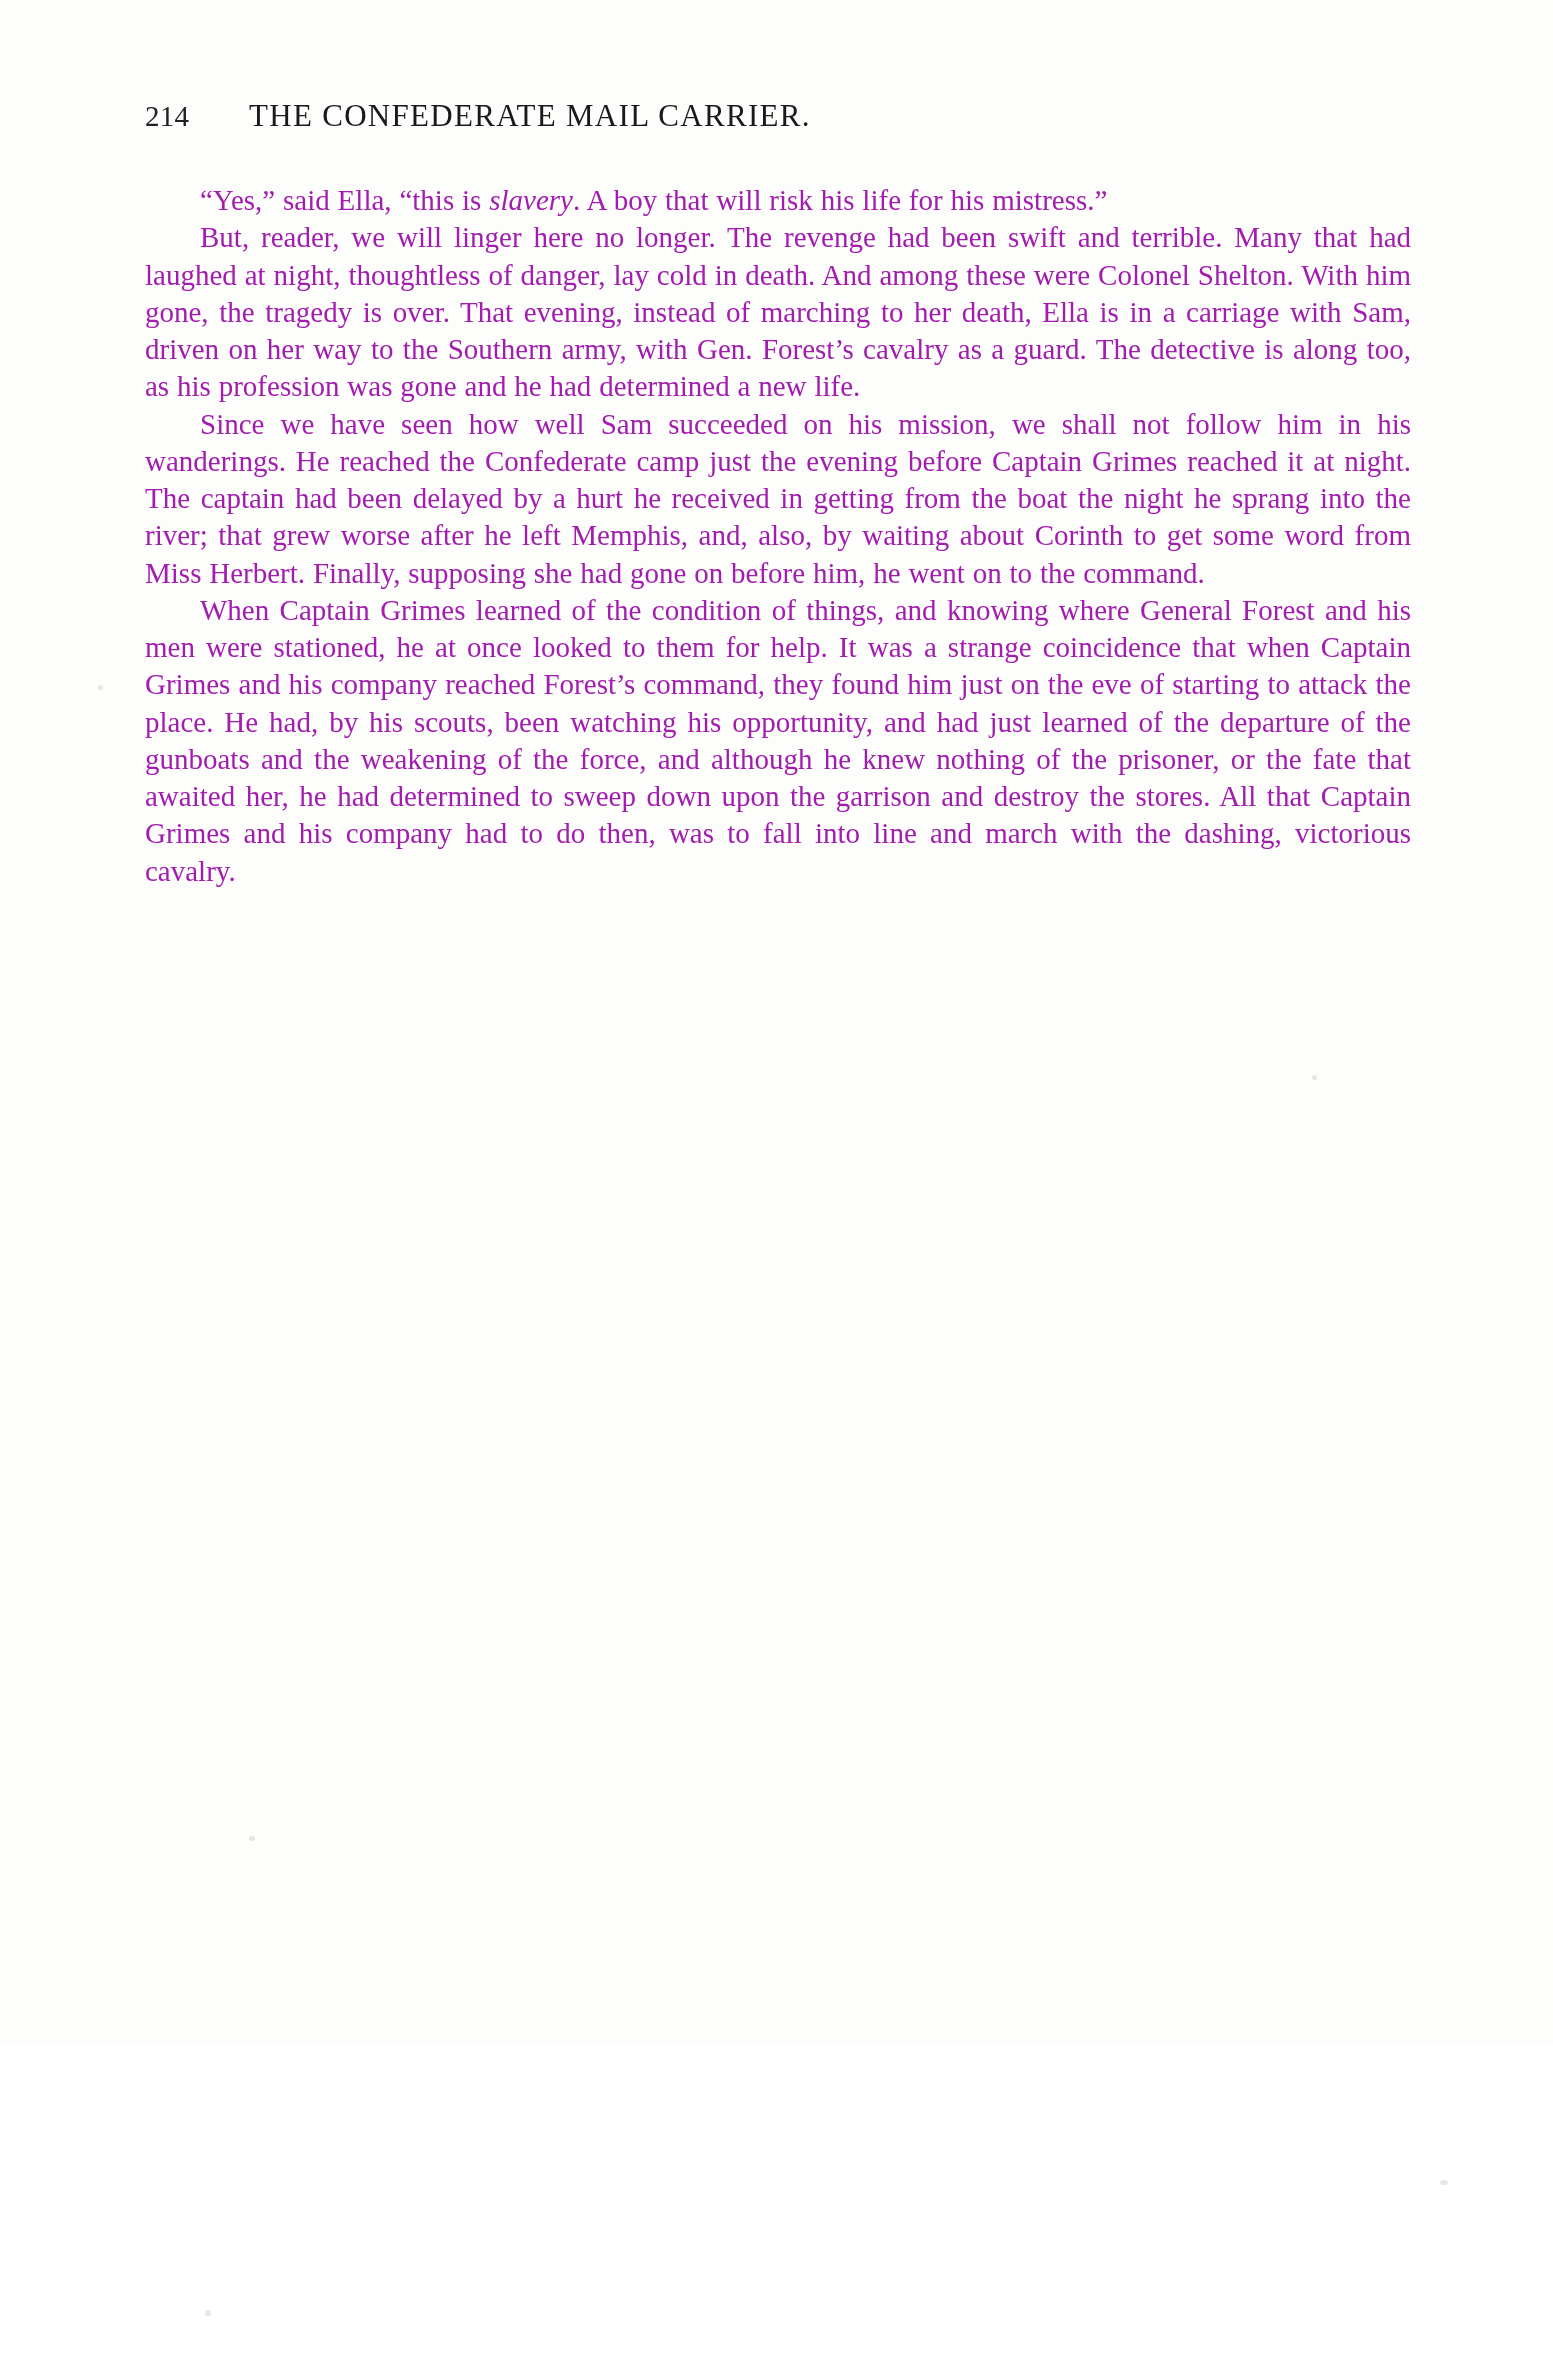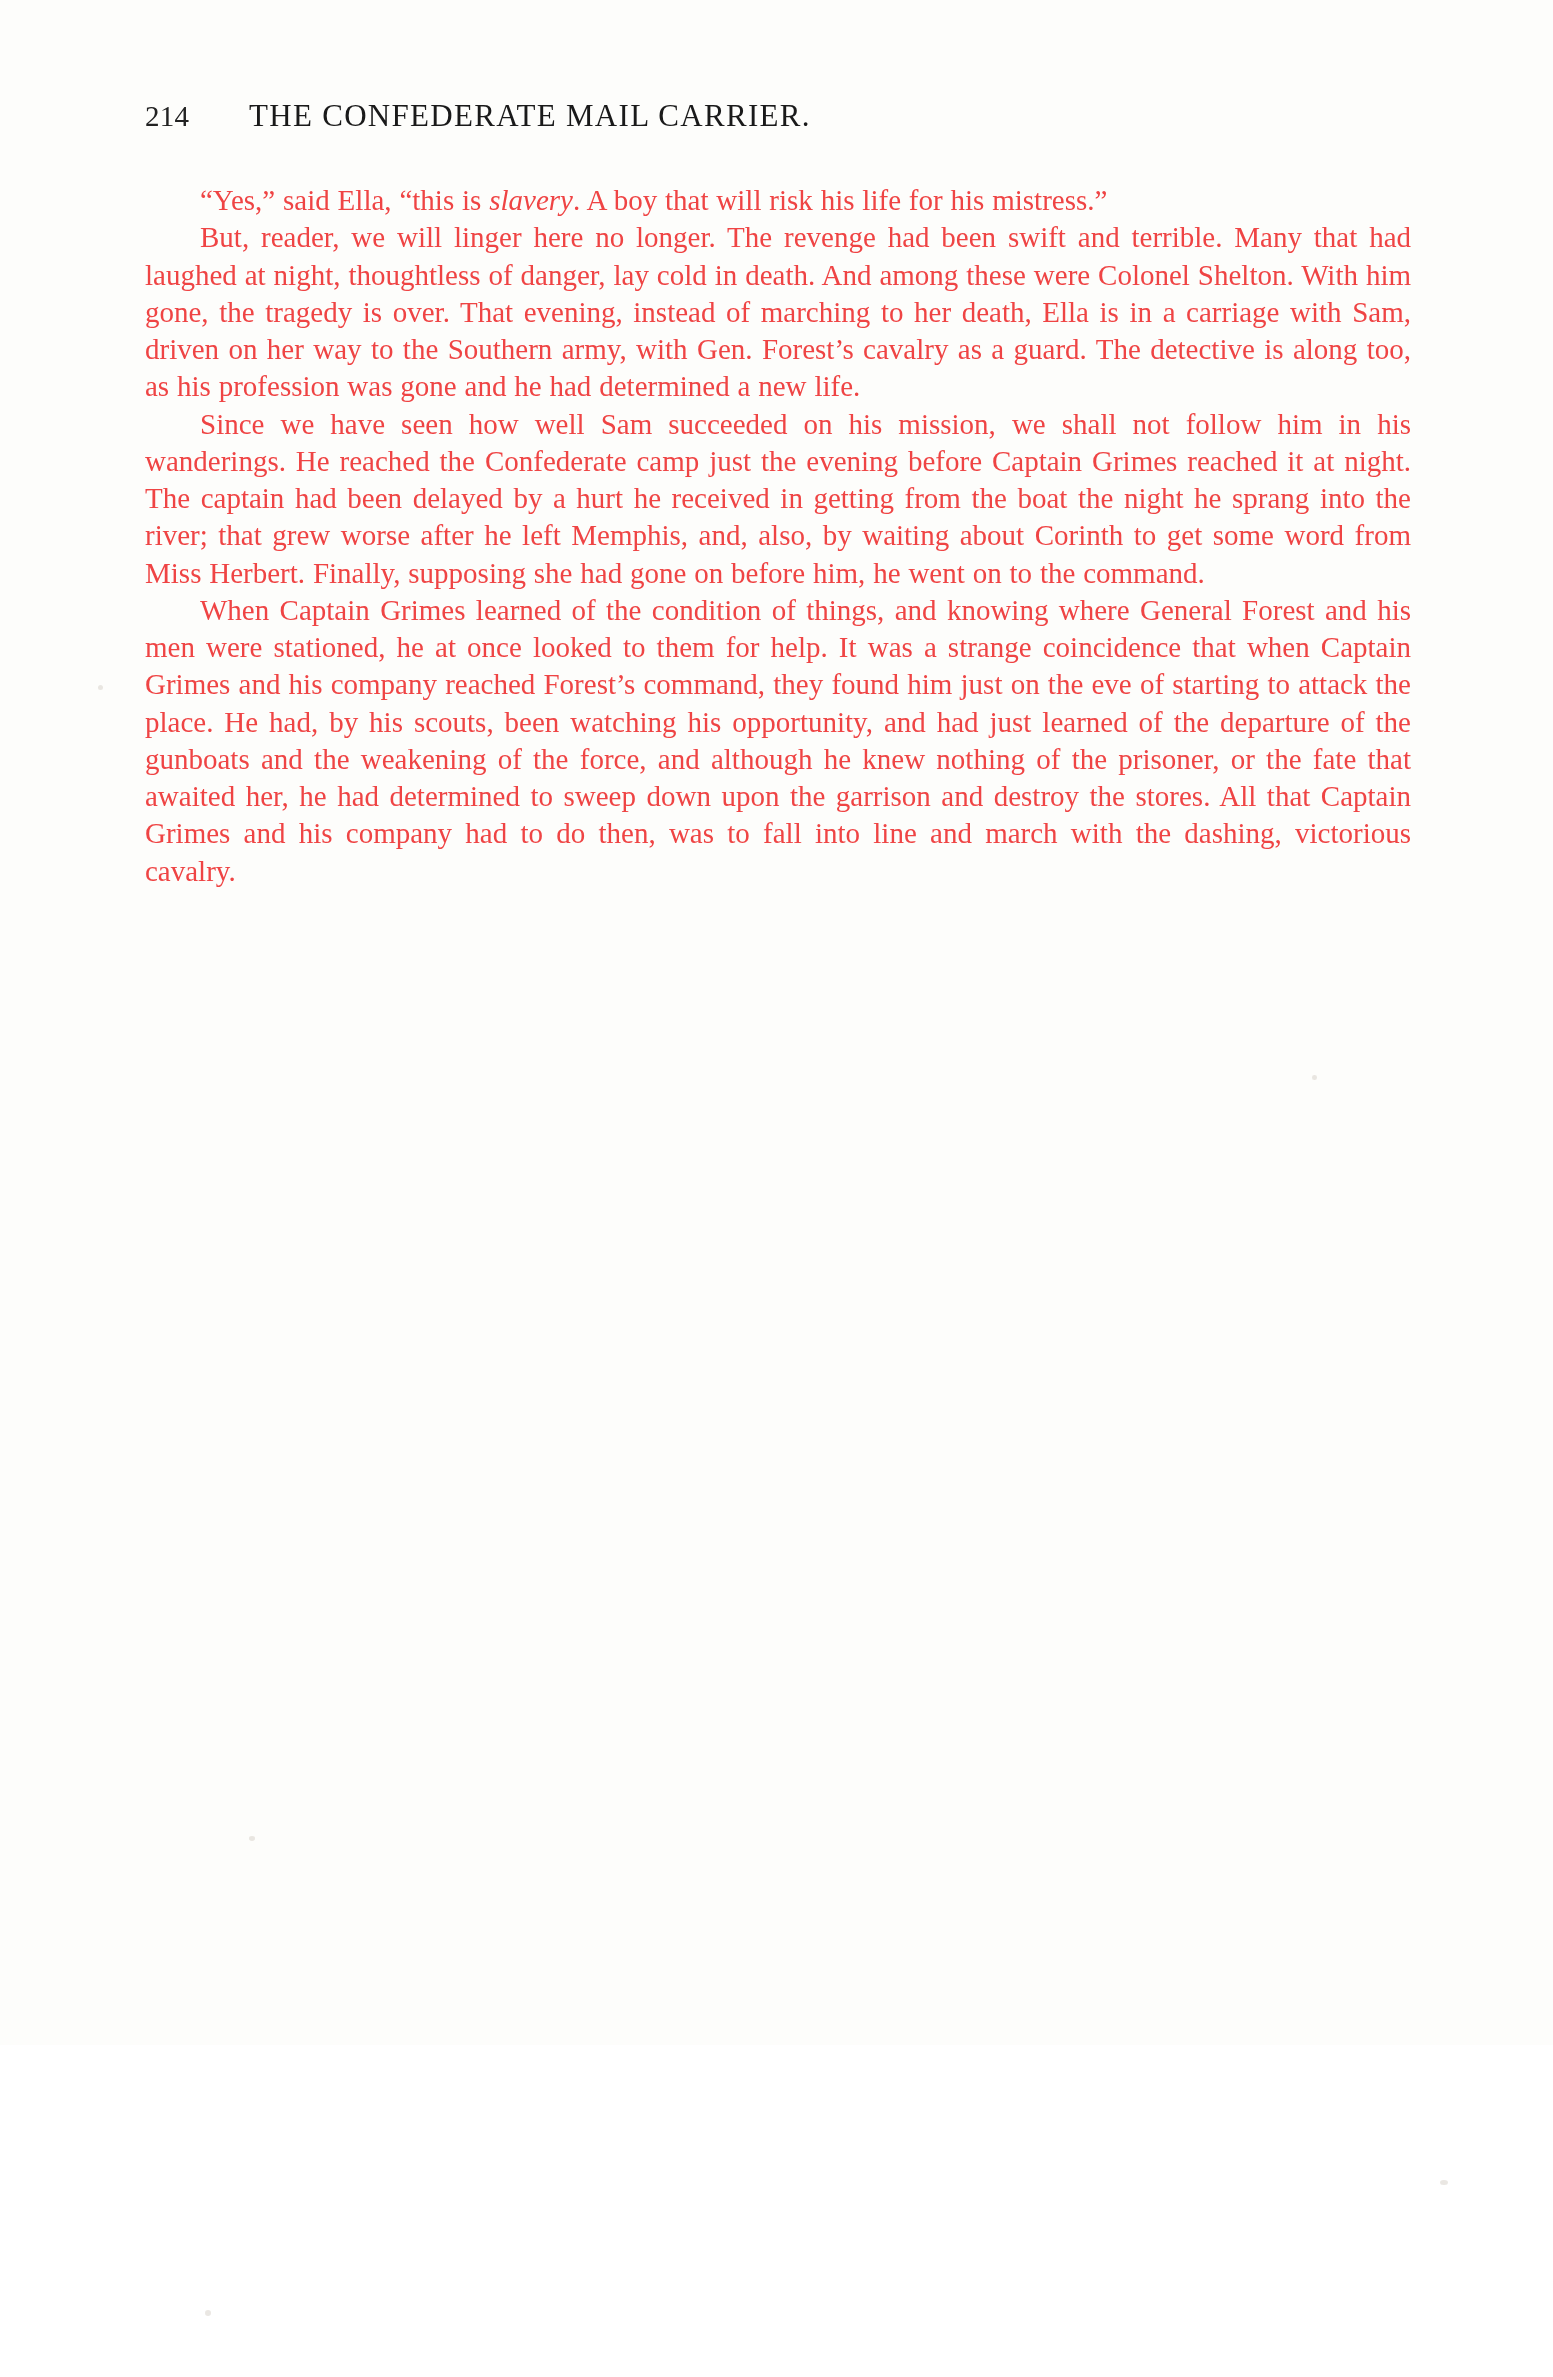--- a/index.html
+++ b/index.html
@@ -42,21 +42,21 @@
     font-size: 31px;
     letter-spacing: 1.3px;
     color: #1a1a1a;
     white-space: nowrap;
     text-align: center;
   }
   .body-text {
     font-size: 29px;
     line-height: 1.285;
     text-align: justify;
-    color: #ef4444;
+    color: #a21caf;
     margin-top: 48px;
   }
   .body-text p {
     margin: 0;
     text-indent: 55px;
     word-spacing: 0.6px;
   }
   .body-text i {
     font-style: italic;
   }

